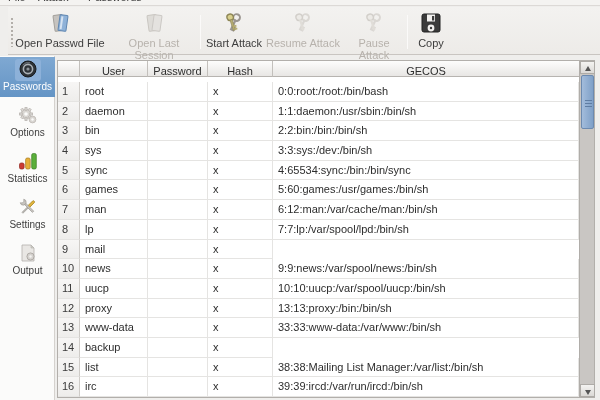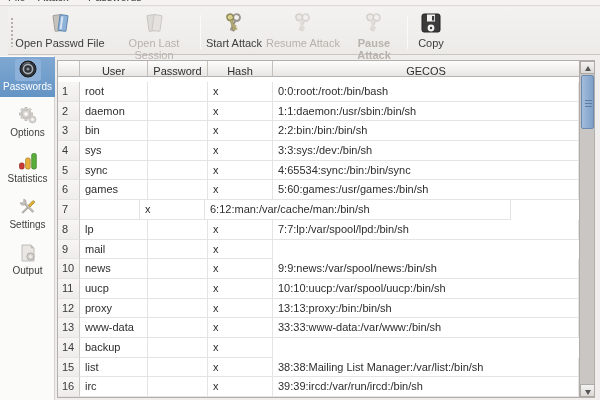--- a/index.html
+++ b/index.html
@@ -24,21 +24,21 @@
   .tb-btn .ticon { display:block; height:26px; margin-top:1px; }
   .tb-btn .ticon svg { display:inline-block; }
   .tb-btn.disabled { color:#b7b2ac; }
   .tb-sep { position:absolute; top:8px; width:1px; height:34px; background:#cfccc8;
             border-right:1px solid #fbfaf9; }
   .b-openfile { left:6px;  width:92px; }
   .b-openlast { left:100px; width:92px; }
   .sep1 { left:192px; }
   .b-start  { left:197px; width:58px; }
   .b-resume { left:256px; width:78px; }
-  .b-pause  { left:335px; width:62px;font-weight:bold; }
+  .b-pause  { left:335px; width:62px; }
   .sep2 { left:399px; }
   .b-copy { left:404px; width:38px; }
 
   
   .sidebar { position:absolute; left:0; top:56px; width:55px; height:344px;
              background:#fbfbfa; border-right:1px solid #d5d2ce; }
   .sb-item { position:absolute; left:0; width:55px; height:40px; text-align:center;
              font-size:10px; color:#3e3e3e; cursor:default; }
   .sb-item .sicon { display:block; height:24px; padding-top:2px; }
   .sb-item .slabel { display:block; margin-top:0px; }
@@ -317,20 +317,21 @@
       <div class="tr">
         <div class="td c-num  w-num">6</div>
         <div class="td c-user w-user">games</div>
         <div class="td c-password w-pass"></div>
         <div class="td c-hash w-hash">x</div>
         <div class="td c-gecos w-gecos">5:60:games:/usr/games:/bin/sh</div>
       </div>
 
       <div class="tr">
         <div class="td c-num  w-num">7</div>
+        <div class="td c-user w-user">man</div>
         <div class="td c-password w-pass"></div>
         <div class="td c-hash w-hash">x</div>
         <div class="td c-gecos w-gecos">6:12:man:/var/cache/man:/bin/sh</div>
       </div>
 
       <div class="tr">
         <div class="td c-num  w-num">8</div>
         <div class="td c-user w-user">lp</div>
         <div class="td c-password w-pass"></div>
         <div class="td c-hash w-hash">x</div>

